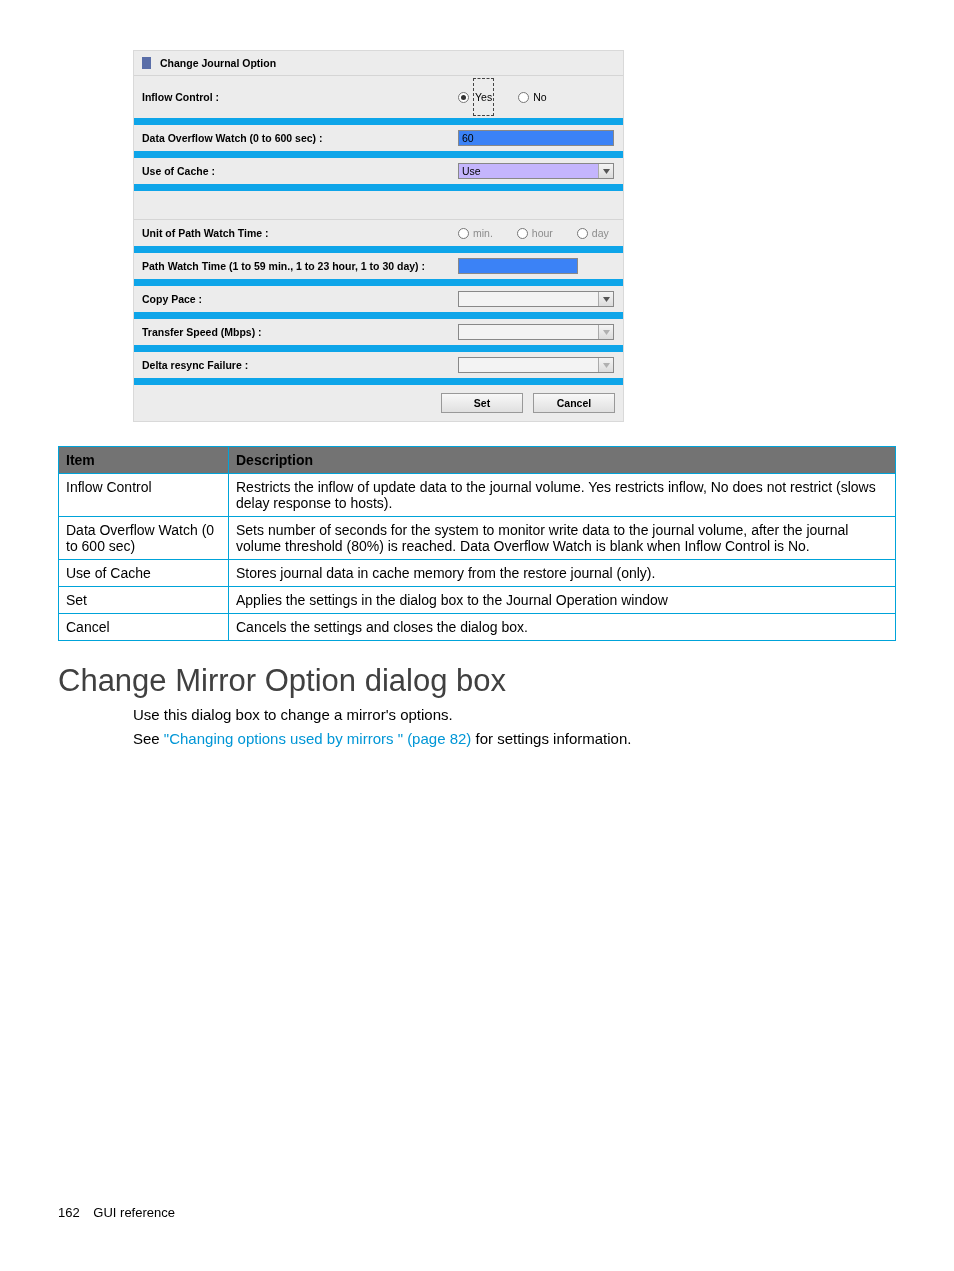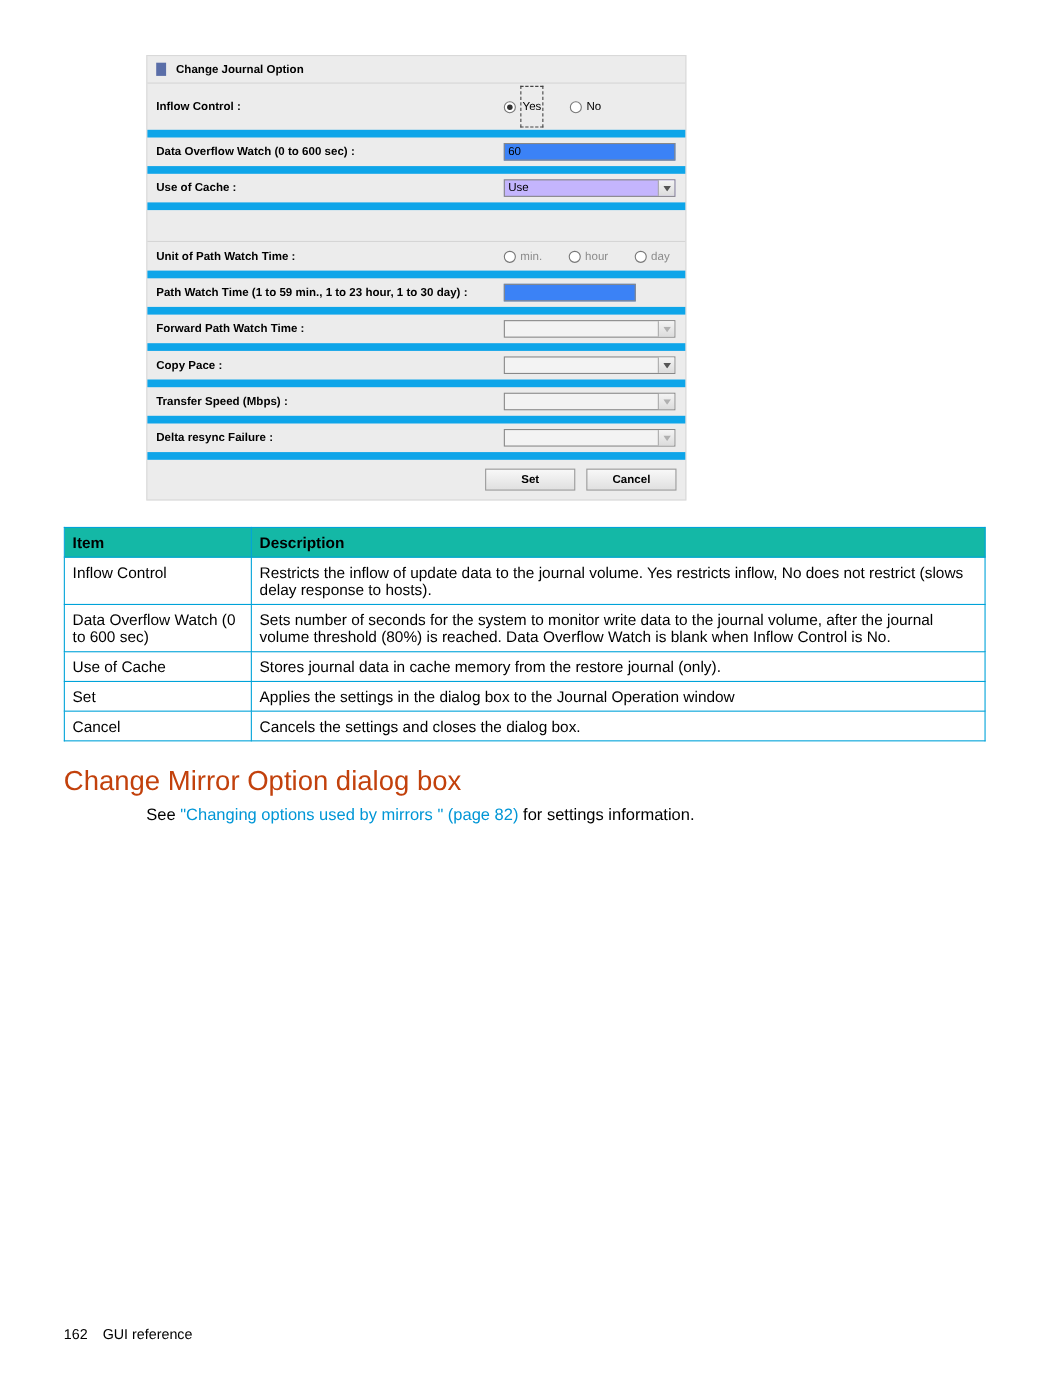--- a/index.html
+++ b/index.html
@@ -155,31 +155,31 @@
     font-family: "Trebuchet MS","Segoe UI",Arial,sans-serif;
   }
   table.desc th, table.desc td {
     border: 1px solid #00a3d9;
     padding: 5px 7px;
     text-align: left;
     vertical-align: top;
   }
   table.desc th {
     font-weight: bold;
-    background: #14b8a6;
+    background: #737373;
   }
   table.desc td.item {
     width: 155px;
   }
 
   h2.section {
     font-family: "Trebuchet MS","Segoe UI",Arial,sans-serif;
     font-weight: normal;
-    color: #c2410c;
-    font-size: 25px;
+    color: #404040;
+    font-size: 31px;
     margin: 22px 0 6px 0;
   }
   .bodytext {
     font-family: "Trebuchet MS","Segoe UI",Arial,sans-serif;
     font-size: 15px;
     margin: 4px 0 4px 75px;
     line-height: 1.35;
   }
   .bodytext a {
     color: #0096d6;
@@ -260,76 +260,63 @@
       </div>
     </div>
 
     <div class="dialog-row">
       <div class="lbl">Path Watch Time (1 to 59 min., 1 to 23 hour, 1 to 30 day) :</div>
       <div class="ctrl">
         <input class="txtbox" style="width: 120px;">
       </div>
     </div>
 
-    <div class="dialog-row">
-      <div class="lbl">Forward Path Watch Time :</div>
+
+    <div class="dialog-row">
+      <div class="lbl">Copy Pace :</div>
+      <div class="ctrl">
+        <div class="selectlike disabled">
+          <span></span>
+          <span class="arrow">
+            <svg width="7" height="5">
+                <polygon points="0,0 7,0 3.5,5" fill="#555"></polygon>
+              </svg>
+          </span>
+        </div>
+      </div>
+    </div>
+
+    <div class="dialog-row">
+      <div class="lbl">Transfer Speed (Mbps) :</div>
       <div class="ctrl">
         <div class="selectlike disabled">
           <span></span>
           <span class="arrow">
             <svg width="7" height="5">
                 <polygon points="0,0 7,0 3.5,5" fill="#b0b0b0"></polygon>
               </svg>
           </span>
         </div>
       </div>
     </div>
 
     <div class="dialog-row">
-      <div class="lbl">Copy Pace :</div>
-      <div class="ctrl">
-        <div class="selectlike disabled">
-          <span></span>
-          <span class="arrow">
-            <svg width="7" height="5">
-                <polygon points="0,0 7,0 3.5,5" fill="#555"></polygon>
-              </svg>
-          </span>
-        </div>
-      </div>
-    </div>
-
-    <div class="dialog-row">
-      <div class="lbl">Transfer Speed (Mbps) :</div>
+      <div class="lbl">Delta resync Failure :</div>
       <div class="ctrl">
         <div class="selectlike disabled">
           <span></span>
           <span class="arrow">
             <svg width="7" height="5">
                 <polygon points="0,0 7,0 3.5,5" fill="#b0b0b0"></polygon>
               </svg>
           </span>
         </div>
       </div>
     </div>
 
-    <div class="dialog-row">
-      <div class="lbl">Delta resync Failure :</div>
-      <div class="ctrl">
-        <div class="selectlike disabled">
-          <span></span>
-          <span class="arrow">
-            <svg width="7" height="5">
-                <polygon points="0,0 7,0 3.5,5" fill="#b0b0b0"></polygon>
-              </svg>
-          </span>
-        </div>
-      </div>
-    </div>
-
     <div class="dialog-footer">
       <div class="btn">Set</div>
       <div class="btn">Cancel</div>
     </div>
   </div>
 
   <table class="desc">
     <tbody>
         <tr>
       <th>Item</th>
@@ -352,20 +339,21 @@
       <td>Applies the settings in the dialog box to the Journal Operation window</td>
     </tr>
     <tr>
       <td class="item">Cancel</td>
       <td>Cancels the settings and closes the dialog box.</td>
     </tr>
   </tbody>
     </table>
 
   <h2 class="section">Change Mirror Option dialog box</h2>
+  <p class="bodytext">Use this dialog box to change a mirror's options.</p>
   <p class="bodytext">
     <span>See </span><a href="#">"Changing options used by mirrors " (page 82)</a><span> for settings information.</span>
   </p>
 
   <div class="footer">
     <span class="pg">162</span>
     <span>GUI reference</span>
   </div>
 </div>
 

